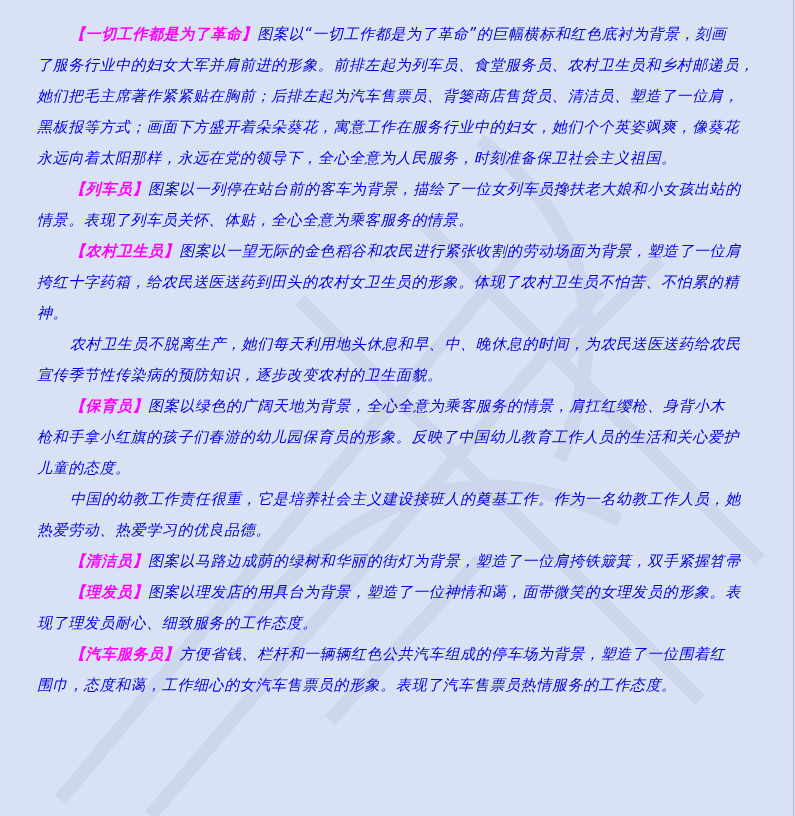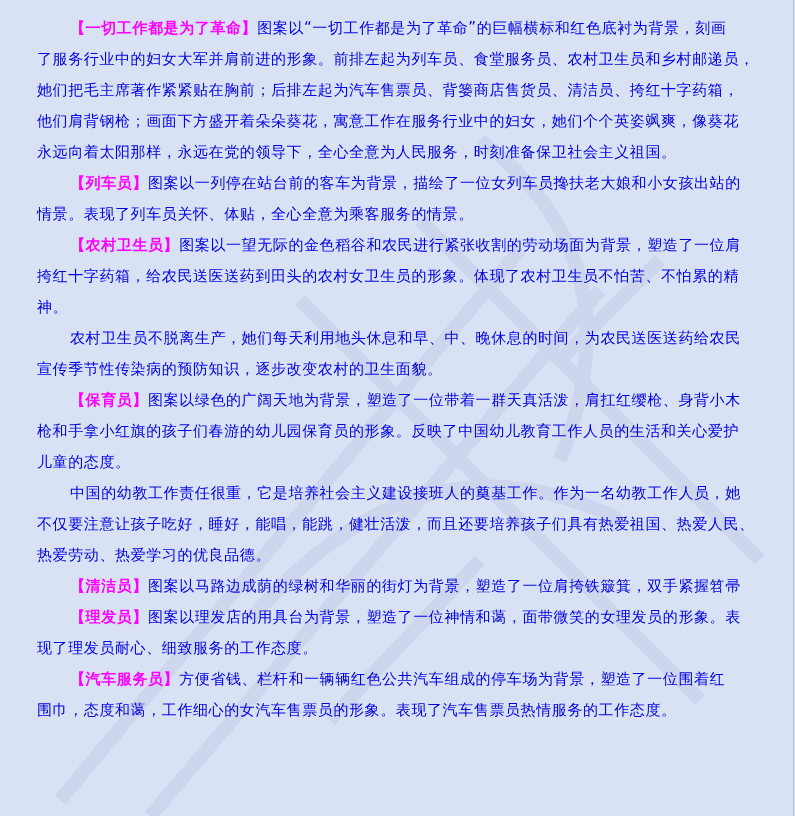--- a/index.html
+++ b/index.html
@@ -29,26 +29,27 @@
       position: absolute;
       left: 0;
       top: 0;
       width: 795px;
       height: 816px;
       pointer-events: none;
     }
     .content {
       position: absolute;
       left: 37px;
-      top: 13px;
+      top: 19px;
       width: 720px;
       font-family: "DejaVu Sans", sans-serif;
       font-size: 15px;
       letter-spacing: 0.6px;
       color: #0000e0;
+      font-style: italic;
     }
     .line {
       height: 31px;
       line-height: 31px;
       white-space: nowrap;
     }
     .indent {
       padding-left: 33px;
     }
     .hl {
@@ -75,46 +76,45 @@
   </svg>
 
   <div class="right-border"></div>
 
   <div class="content">
 
     <div class="line indent">
       <span class="hl">【一切工作都是为了革命】</span><span>图案以“一切工作都是为了革命”的巨幅横标和红色底衬为背景，刻画</span>
     </div>
     <div class="line">了服务行业中的妇女大军并肩前进的形象。前排左起为列车员、食堂服务员、农村卫生员和乡村邮递员，</div>
-    <div class="line">她们把毛主席著作紧紧贴在胸前；后排左起为汽车售票员、背篓商店售货员、清洁员、挎红十字药箱，</div>
-    <div class="line">他们肩背钢枪；画面下方盛开着朵朵葵花，寓意工作在服务行业中的妇女，她们个个英姿飒爽，像葵花</div>
+    <div class="line">她们把毛主席著作紧紧贴在胸前；后排左起为汽车售票员、背篓商店售货员、清洁员、塑造了一位肩，</div>
+    <div class="line">黑板报等方式；画面下方盛开着朵朵葵花，寓意工作在服务行业中的妇女，她们个个英姿飒爽，像葵花</div>
     <div class="line">永远向着太阳那样，永远在党的领导下，全心全意为人民服务，时刻准备保卫社会主义祖国。</div>
 
     <div class="line indent">
       <span class="hl">【列车员】</span><span>图案以一列停在站台前的客车为背景，描绘了一位女列车员搀扶老大娘和小女孩出站的</span>
     </div>
     <div class="line">情景。表现了列车员关怀、体贴，全心全意为乘客服务的情景。</div>
 
     <div class="line indent">
       <span class="hl">【农村卫生员】</span><span>图案以一望无际的金色稻谷和农民进行紧张收割的劳动场面为背景，塑造了一位肩</span>
     </div>
     <div class="line">挎红十字药箱，给农民送医送药到田头的农村女卫生员的形象。体现了农村卫生员不怕苦、不怕累的精</div>
     <div class="line">神。</div>
 
     <div class="line indent">农村卫生员不脱离生产，她们每天利用地头休息和早、中、晚休息的时间，为农民送医送药给农民</div>
     <div class="line">宣传季节性传染病的预防知识，逐步改变农村的卫生面貌。</div>
 
     <div class="line indent">
-      <span class="hl">【保育员】</span><span>图案以绿色的广阔天地为背景，塑造了一位带着一群天真活泼，肩扛红缨枪、身背小木</span>
+      <span class="hl">【保育员】</span><span>图案以绿色的广阔天地为背景，全心全意为乘客服务的情景，肩扛红缨枪、身背小木</span>
     </div>
     <div class="line">枪和手拿小红旗的孩子们春游的幼儿园保育员的形象。反映了中国幼儿教育工作人员的生活和关心爱护</div>
     <div class="line">儿童的态度。</div>
 
     <div class="line indent">中国的幼教工作责任很重，它是培养社会主义建设接班人的奠基工作。作为一名幼教工作人员，她</div>
-    <div class="line">不仅要注意让孩子吃好，睡好，能唱，能跳，健壮活泼，而且还要培养孩子们具有热爱祖国、热爱人民、</div>
     <div class="line">热爱劳动、热爱学习的优良品德。</div>
 
     <div class="line indent">
       <span class="hl">【清洁员】</span><span>图案以马路边成荫的绿树和华丽的街灯为背景，塑造了一位肩挎铁簸箕，双手紧握笤帚</span>
     </div>
 
     <div class="line indent">
       <span class="hl">【理发员】</span><span>图案以理发店的用具台为背景，塑造了一位神情和蔼，面带微笑的女理发员的形象。表</span>
     </div>
     <div class="line">现了理发员耐心、细致服务的工作态度。</div>

